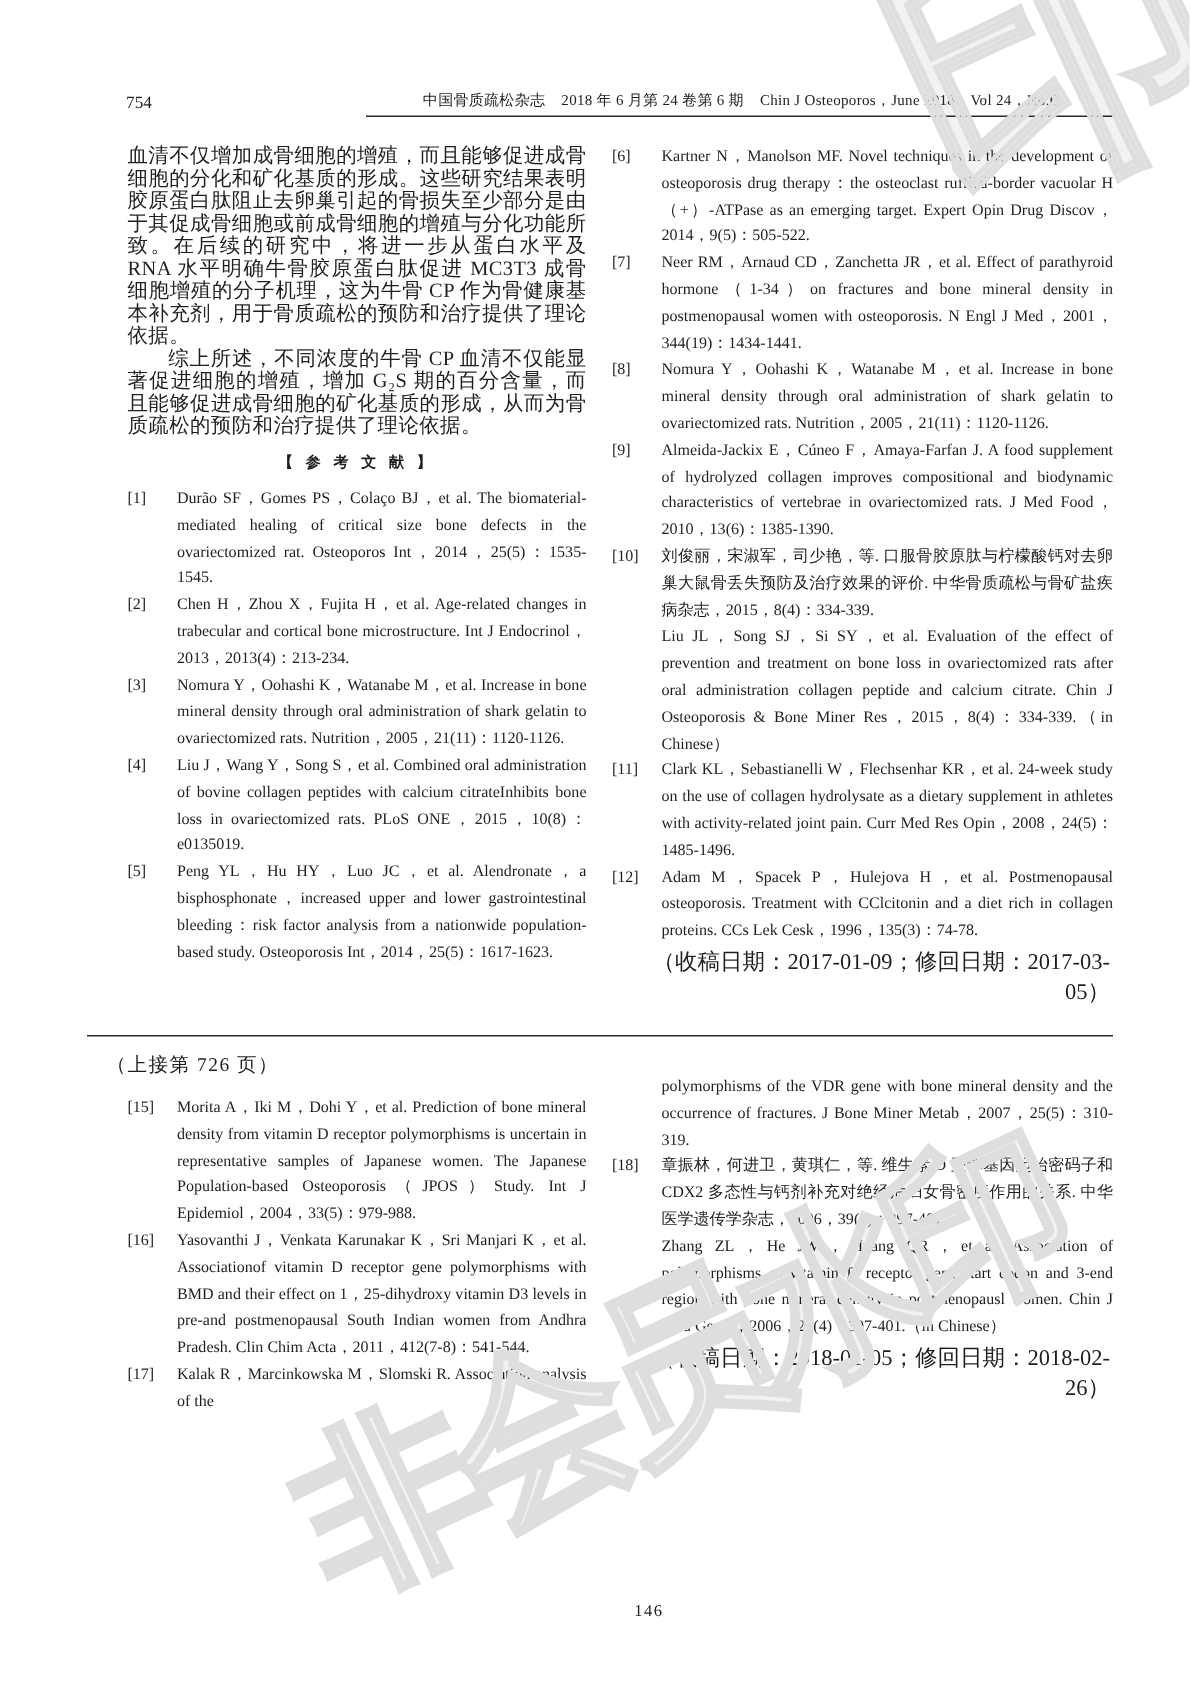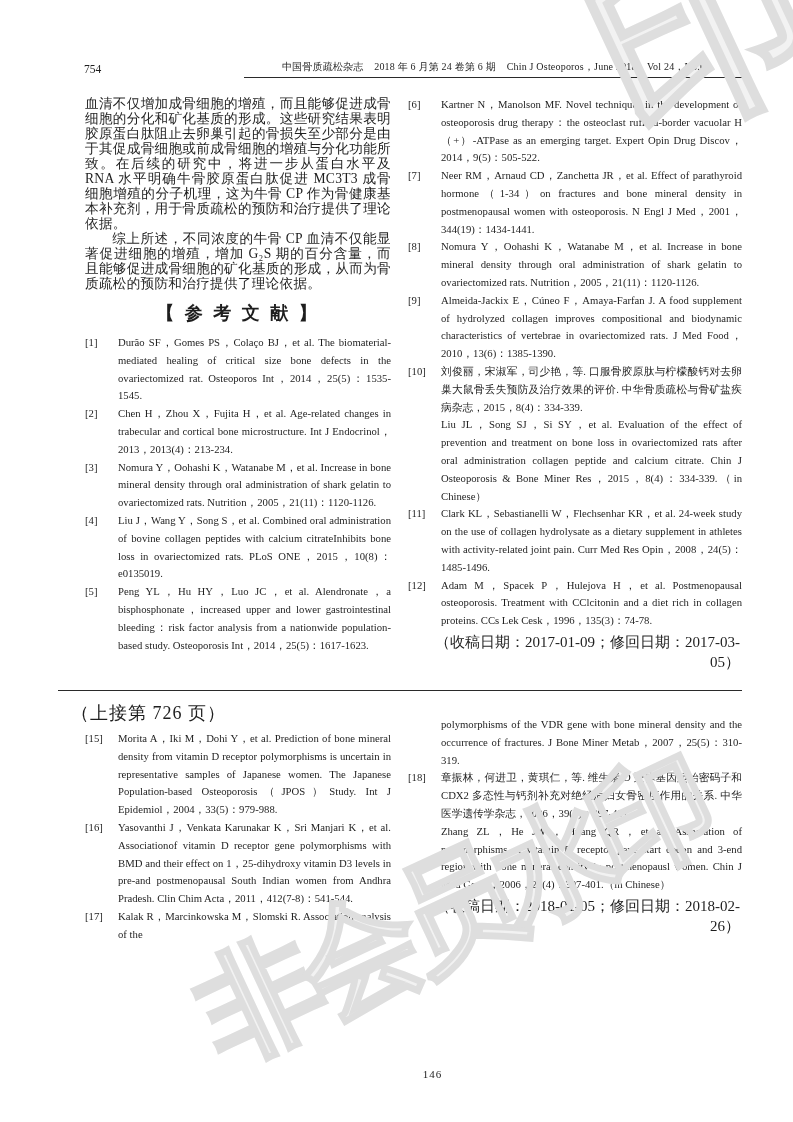--- a/index.html
+++ b/index.html
@@ -15,30 +15,30 @@
   
   .col{position:absolute;}
   #col-top-left{top:96px;left:85px;width:306px;}
   #col-top-right{top:96px;left:408px;width:334px;}
   #col-bot-left{top:730px;left:85px;width:306px;}
   #col-bot-right{top:716px;left:408px;width:334px;}
   
   .body-para{font-size:13.6px;line-height:15px;text-align:justify;margin:0;letter-spacing:0.3px;}
   .body-para.indent{text-indent:2em;}
   
-  .refs-heading{text-align:center;font-weight:bold;font-size:18px;letter-spacing:3px;margin:10px 0 9px 0;}
+  .refs-heading{text-align:center;font-weight:bold;font-size:10px;letter-spacing:3px;margin:10px 0 9px 0;}
   
   .ref{display:flex;font-size:10.7px;line-height:17.8px;}
   .ref .ref-num{flex:0 0 33px;}
   .ref .ref-text{flex:1;text-align:justify;}
   .ref .ref-part{text-align:justify;}
   .dates-line{font-size:15px;line-height:20px;text-align:right;padding-right:2px;margin-top:2px;}
   
   .divider{position:absolute;top:690px;left:58px;width:684px;border-top:1.6px solid #2a2a2a;height:0;}
-  .continued-title{position:absolute;top:701px;left:71px;font-size:18px;letter-spacing:1px;}
+  .continued-title{position:absolute;top:701px;left:71px;font-size:13px;letter-spacing:1px;}
   
   .footer{position:absolute;top:1068px;left:0;width:100%;text-align:center;font-size:11px;letter-spacing:1px;padding-left:36px;}
   
   .watermark{
     position:absolute;pointer-events:none;z-index:6;white-space:nowrap;
     color:rgba(0,0,0,0.05);
     -webkit-text-stroke:3px #dedede;
     font-family:"Liberation Sans","DejaVu Sans",sans-serif;font-weight:bold;
   }
   #watermark-main{left:172px;top:952px;font-size:122px;letter-spacing:-14px;transform:rotate(-25deg);transform-origin:top left;}

